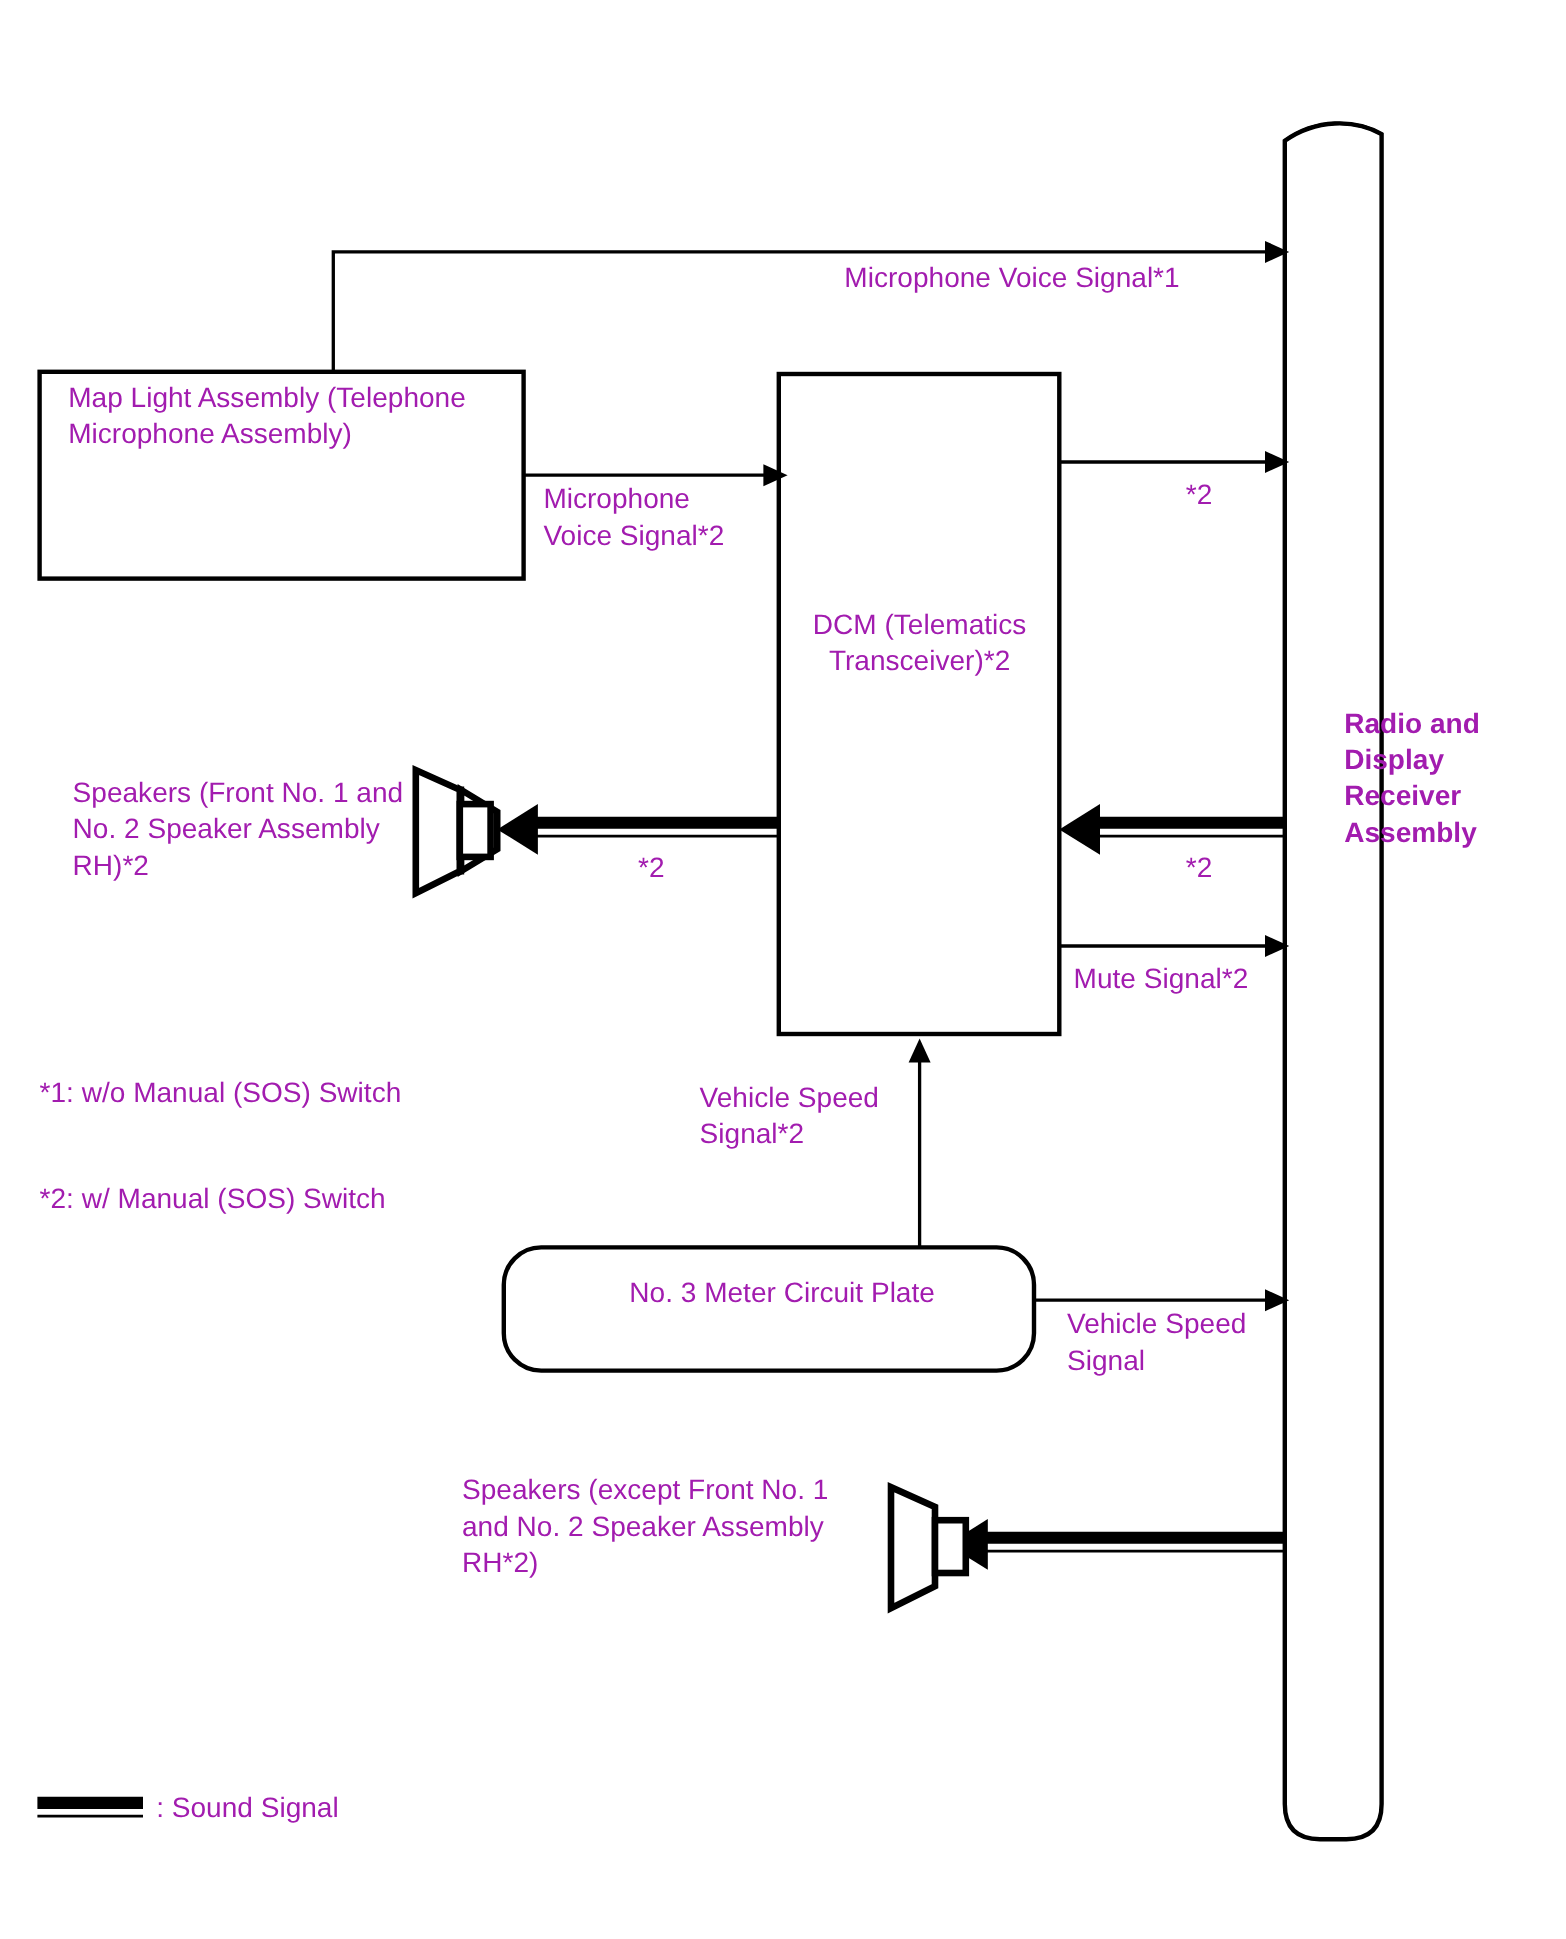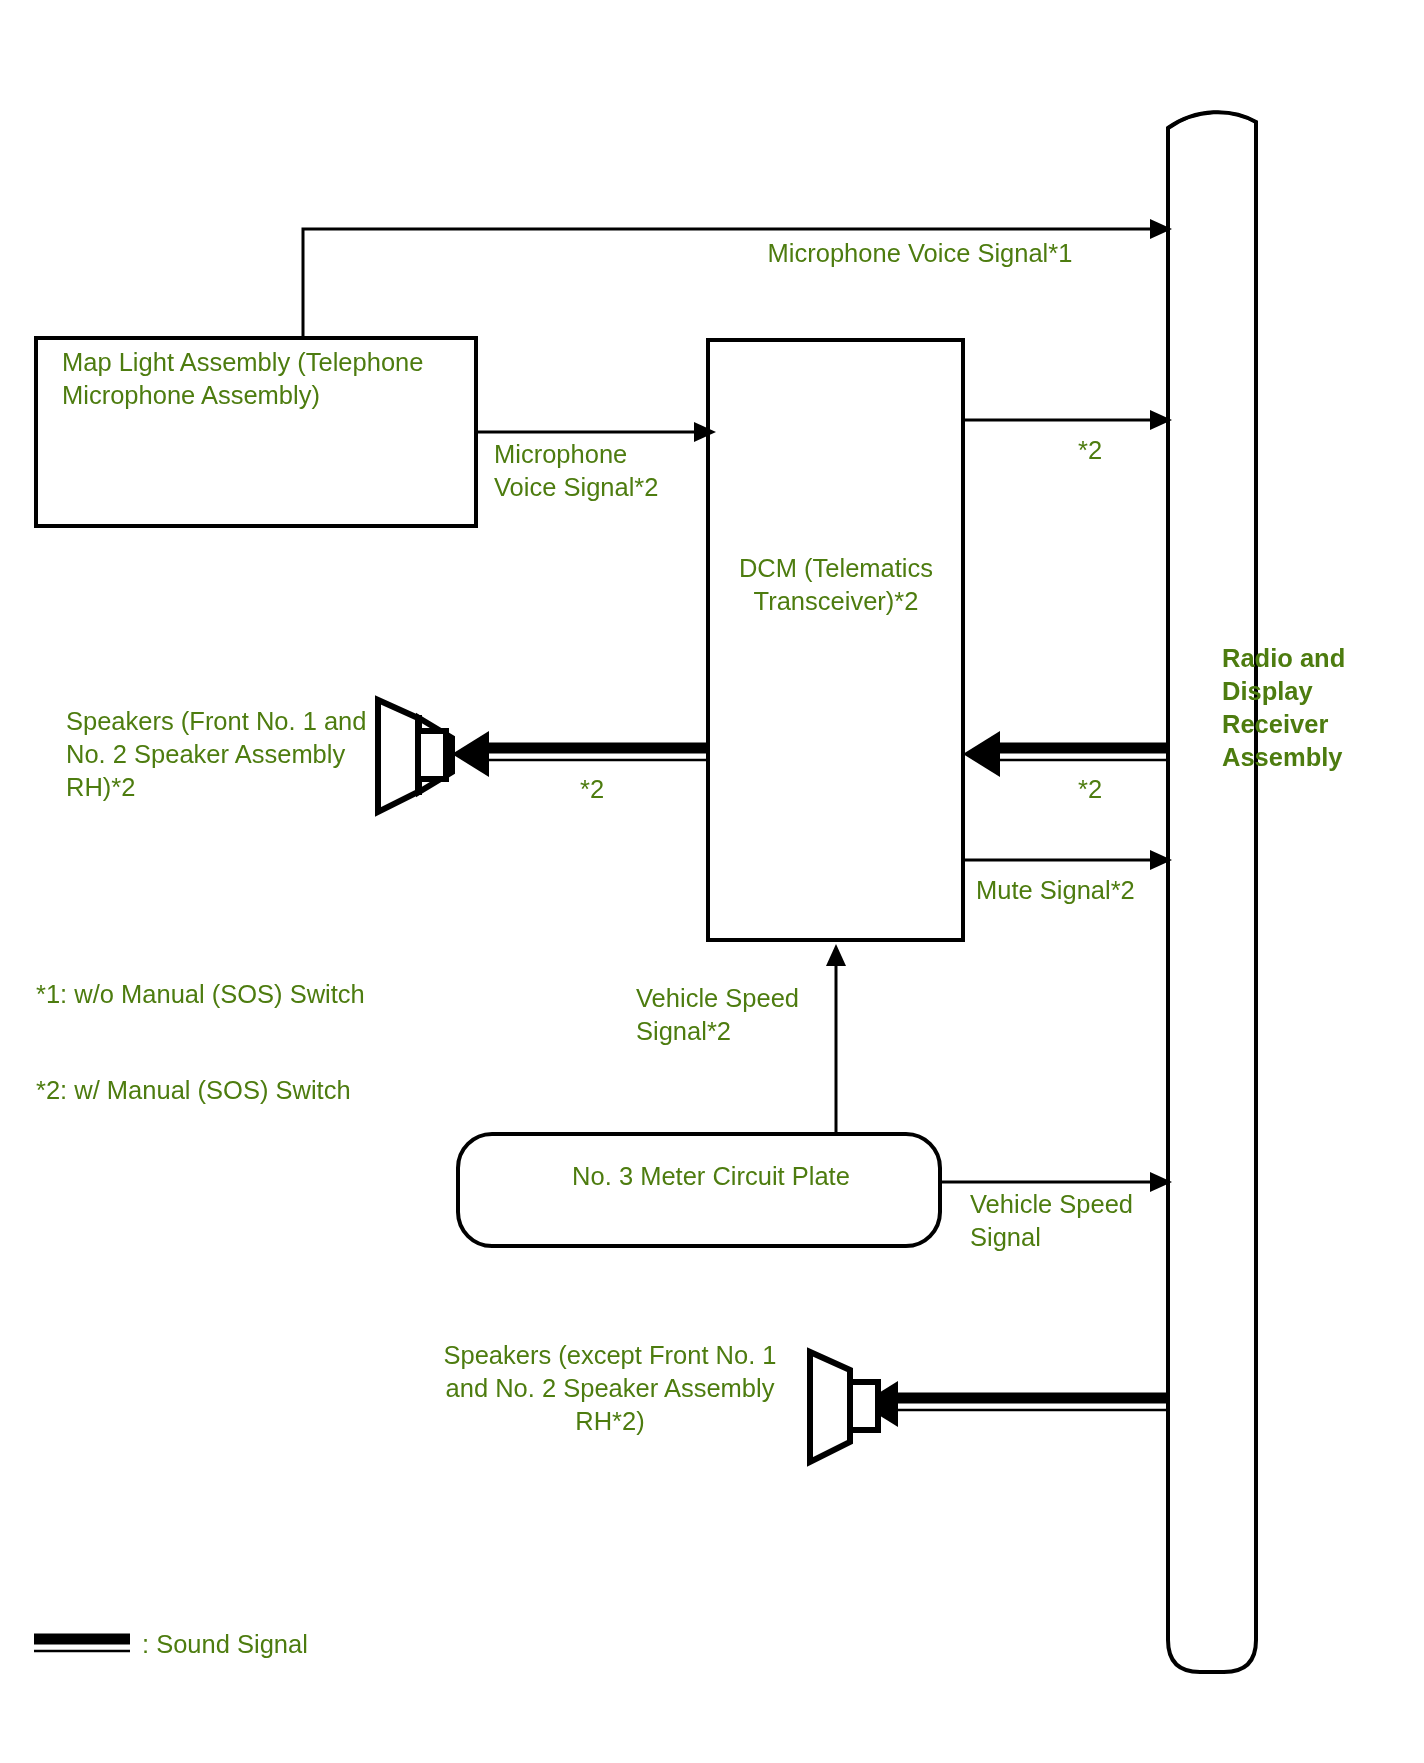--- a/index.html
+++ b/index.html
@@ -53,21 +53,21 @@
   }
   .arrow-solid {
     fill: #000000;
     stroke: none;
   }
   .diagram-label {
     position: absolute;
     font-family: "Liberation Sans", sans-serif;
     font-size: 25.5px;
     line-height: 33px;
-    color: #4d7c0f;
+    color: #a21caf;
     white-space: pre-line;
     letter-spacing: 0px;
   }
   .label-center {
     text-align: center;
   }
 </style>
 </head>
 <body>
 
@@ -202,19 +202,19 @@
   <div class="diagram-label" style="left:36px; top:1048px; width:400px;margin-top:26px;">*2: w/ Manual (SOS) Switch</div>
 
   <div class="diagram-label" style="left:636px; top:982px; width:220px;">Vehicle Speed
 Signal*2</div>
 
   <div class="diagram-label label-center" style="left:460px; top:1160px; width:478px;padding-left:12px;">No. 3 Meter Circuit Plate</div>
 
   <div class="diagram-label" style="left:970px; top:1188px; width:220px;">Vehicle Speed
 Signal</div>
 
-  <div class="diagram-label" style="left:420px; top:1339px; width:380px;text-align:center;">Speakers (except Front No. 1
+  <div class="diagram-label" style="left:420px; top:1339px; width:380px;">Speakers (except Front No. 1
 and No. 2 Speaker Assembly
 RH*2)</div>
 
   <div class="diagram-label" style="left:142px; top:1628px; width:300px;">: Sound Signal</div>
 
 </div>
 
 </body></html>

